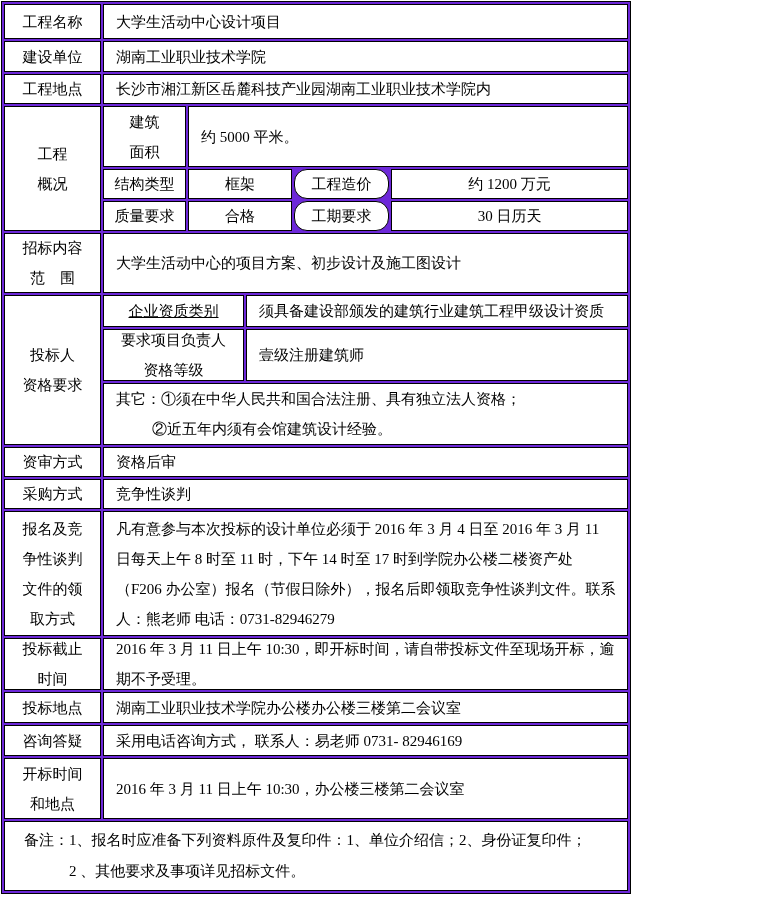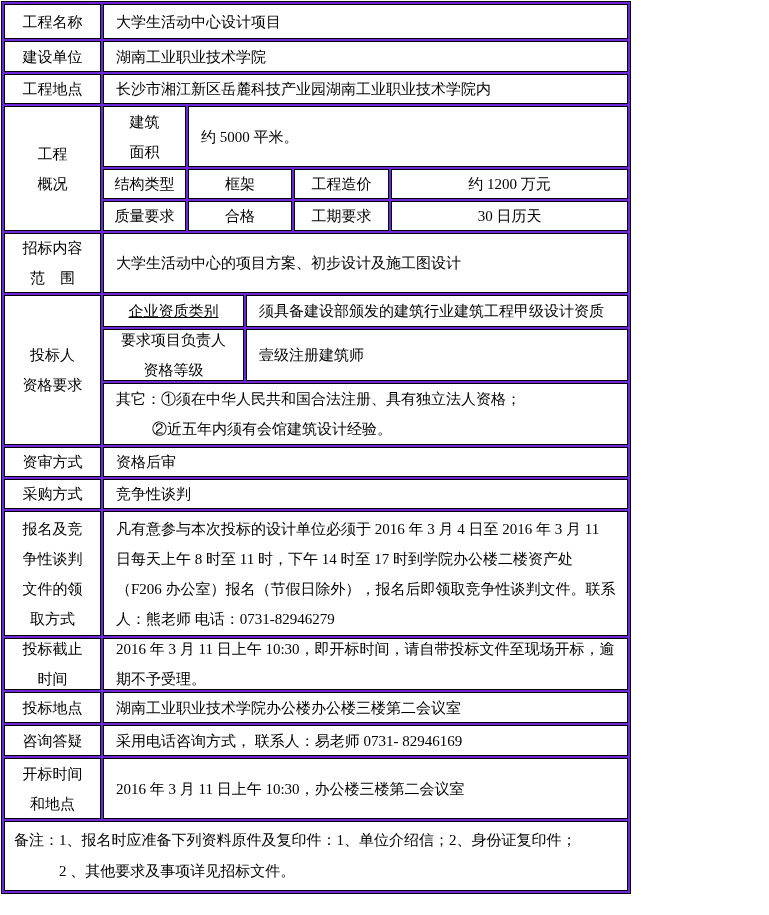--- a/index.html
+++ b/index.html
@@ -54,25 +54,25 @@
   .center { justify-content: center; text-align: center; padding: 0; }
   .stack { flex-direction: column; justify-content: center; }
   .u { text-decoration: underline; }
   .wrap-block { display: block; width: 100%; }
   .h35 { height: 35px; } .h31 { height: 31px; } .h30 { height: 30px; }
   .h61 { height: 61px; } .h60 { height: 60px; } .h32 { height: 32px; }
   .h58 { height: 52px; } .h62 { height: 62px; } .h125 { height: 125px; }
   .h70 { height: 70px; }
   .w67  { width: 83px;  flex: none; }
   .w104 { width: 104px; flex: none; }
-  .w95  { width: 95px;  flex: none; }
+  .w95  { width: 95px;  flex: none; border-radius: 13px; }
   .w141 { width: 141px; flex: none; }
   .indent36 { padding-left: 36px; }
   .indent45 { padding-left: 45px; }
-  .remark-cell { flex-direction: column; justify-content: center; align-items: flex-start; padding: 0 8px 0 9px; line-height: 31px; }
+  .remark-cell { flex-direction: column; justify-content: center; align-items: flex-start; padding: 0 8px 0 19px; line-height: 31px; }
 </style>
 </head>
 <body>
 
 <div class="doc-table">
 
   <div class="row">
     <div class="cell label-cell h35">
       <span>工程名称</span>
     </div>

